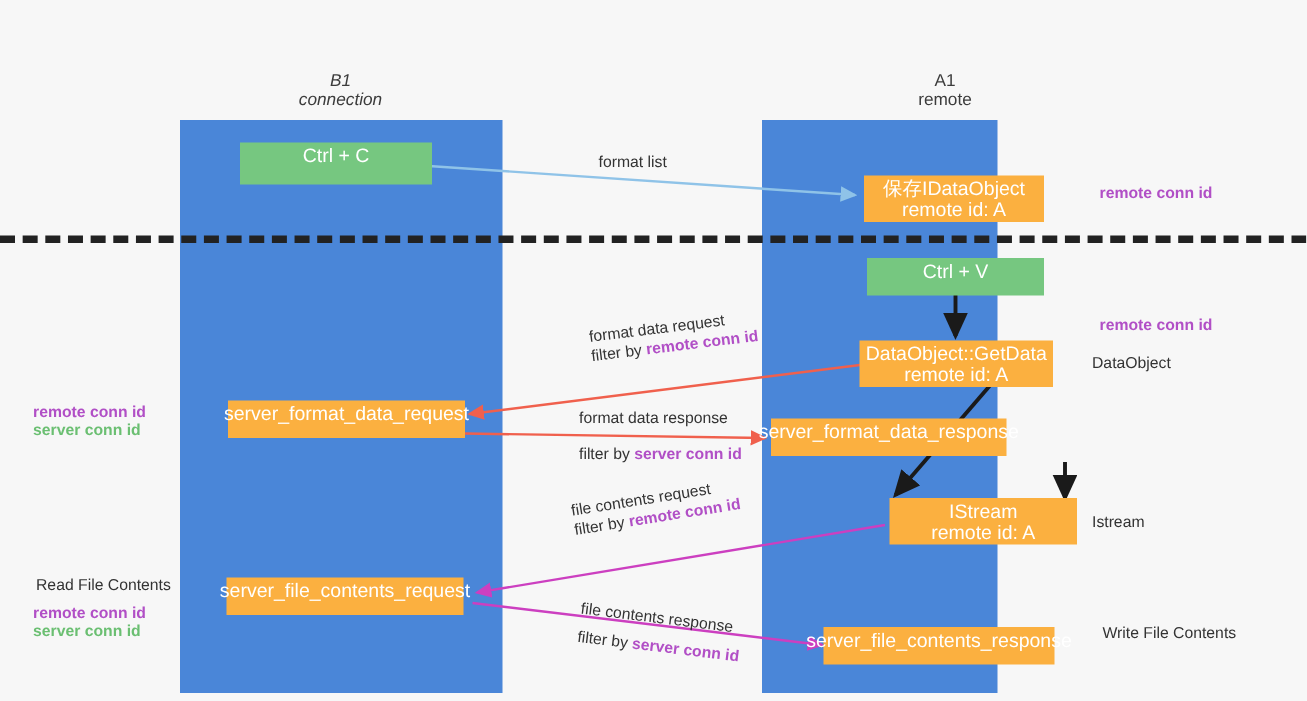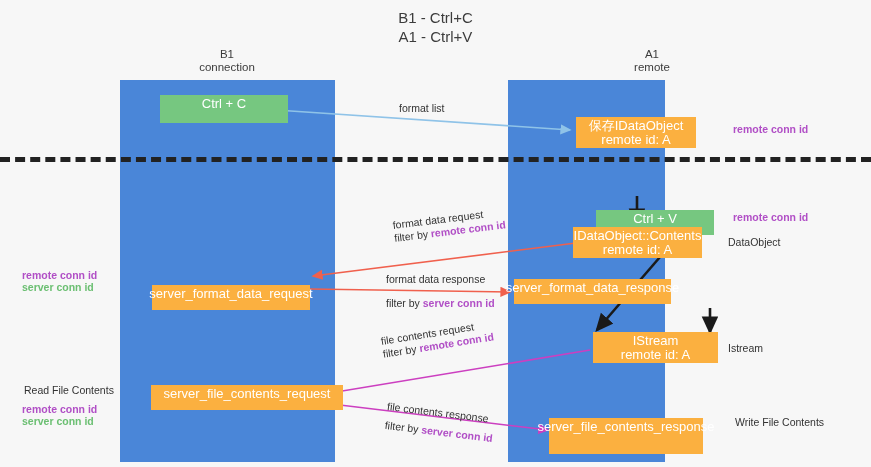--- a/index.html
+++ b/index.html
@@ -22,22 +22,22 @@
   .lane-b1 { left: 120px; top: 80px; width: 215px; height: 382px; }
   .lane-a1 { left: 508px; top: 80px; width: 157px; height: 382px; }
 
   .col-head {
     position: absolute;
     text-align: center;
     font-size: 11.5px;
     color: #3c3c3c;
     line-height: 13px;
   }
-  .col-head-b1 { left: 147px; top: 48px; width: 160px; }
-  .col-head-a1 { left: 572px; top: 48px; width: 160px; }
+  .col-head-b1 { left: 147px; top: 48px; width: 160px; font-style: italic; }
+  .col-head-a1 { left: 550px; top: 48px; width: 160px; }
 
   .title {
     position: absolute;
     left: 0; top: 8px;
     width: 871px;
     text-align: center;
     font-size: 15px;
     color: #3c3c3c;
     line-height: 19px;
   }
@@ -92,24 +92,20 @@
     left: 0; top: 0;
     width: 871px; height: 467px;
     pointer-events: none;
   }
 </style>
 </head>
 <body>
 
 <div id="root">
 
-  <div class="title">
-    <div>B1 - Ctrl+C</div>
-    <div>A1 - Ctrl+V</div>
-  </div>
 
   <div class="col-head col-head-b1">
     <div>B1</div>
     <div>connection</div>
   </div>
   <div class="col-head col-head-a1">
     <div>A1</div>
     <div>remote</div>
   </div>
 
@@ -153,47 +149,47 @@
 
   <div class="box green" style="left:160px; top:95px; width:128px; height:28px;">
     <span>Ctrl + C</span>
   </div>
 
   <div class="box orange" style="left:576px; top:117px; width:120px; height:31px;">
     <span>保存IDataObject</span>
     <span>remote id: A</span>
   </div>
 
-  <div class="box green" style="left:596px; top:172px; width:118px; height:25px;margin-top:38px;">
+  <div class="box green" style="left:578px; top:172px; width:118px; height:25px;">
     <span>Ctrl + V</span>
   </div>
 
   <div class="box orange" style="left:573px; top:227px; width:129px; height:31px;">
-    <span>IDataObject::Contents</span>
+    <span>DataObject::GetData</span>
     <span>remote id: A</span>
   </div>
 
-  <div class="box orange" style="left:152px; top:267px; width:158px; height:25px;margin-top:18px;">
+  <div class="box orange" style="left:152px; top:267px; width:158px; height:25px;">
     <span>server_format_data_request</span>
   </div>
 
   <div class="box orange" style="left:514px; top:279px; width:157px; height:25px;">
     <span>server_format_data_response</span>
   </div>
 
   <div class="box orange" style="left:593px; top:332px; width:125px; height:31px;">
     <span>IStream</span>
     <span>remote id: A</span>
   </div>
 
-  <div class="box orange" style="left:151px; top:385px; width:192px; height:25px;">
+  <div class="box orange" style="left:151px; top:385px; width:158px; height:25px;">
     <span>server_file_contents_request</span>
   </div>
 
-  <div class="box orange" style="left:549px; top:418px; width:154px; height:36px;">
+  <div class="box orange" style="left:549px; top:418px; width:154px; height:25px;">
     <span>server_file_contents_response</span>
   </div>
 
   <div class="edge-label" style="left:399px; top:102px;text-align:right;">format list</div>
 
   <div class="edge-label rot" style="left:392px; top:219px; transform: rotate(-7deg);">
     <div>format data request</div>
     <div>
       <span>filter by </span><span class="lbl pink" style="position:static;">remote conn id</span>
     </div>

